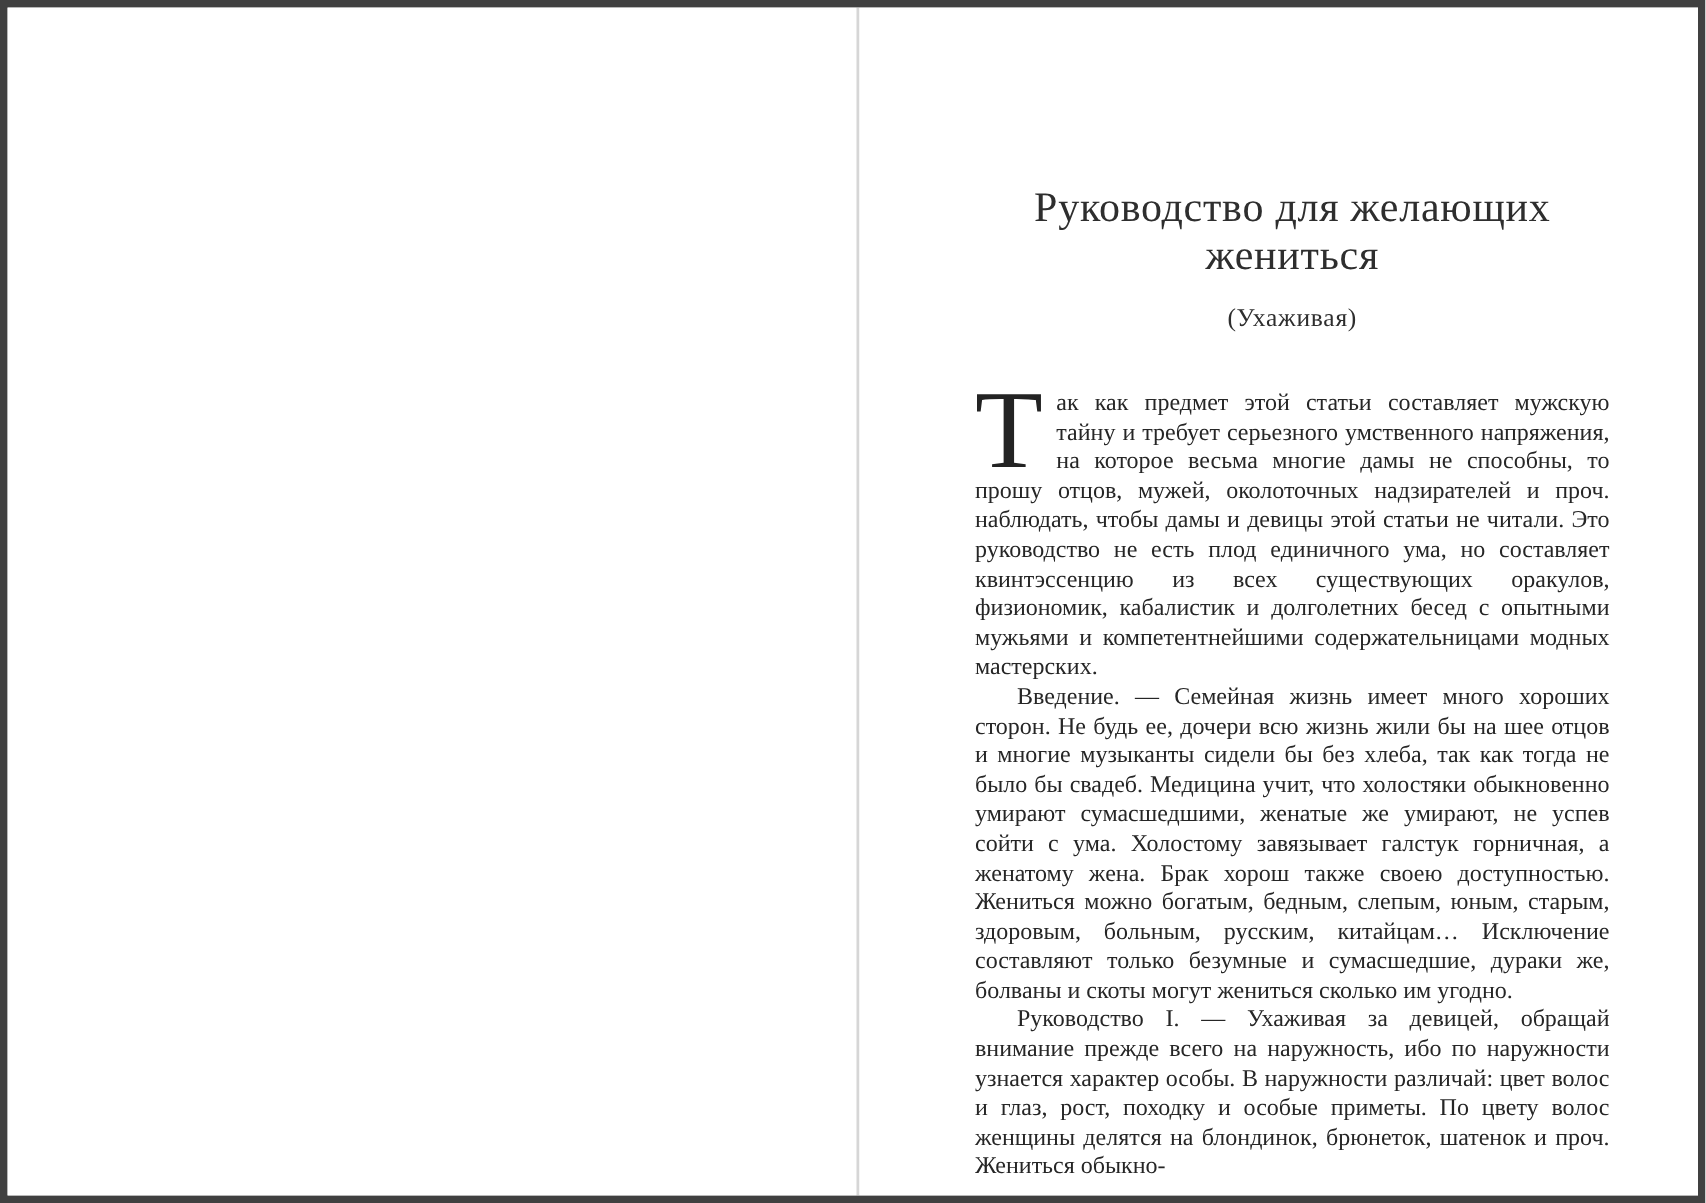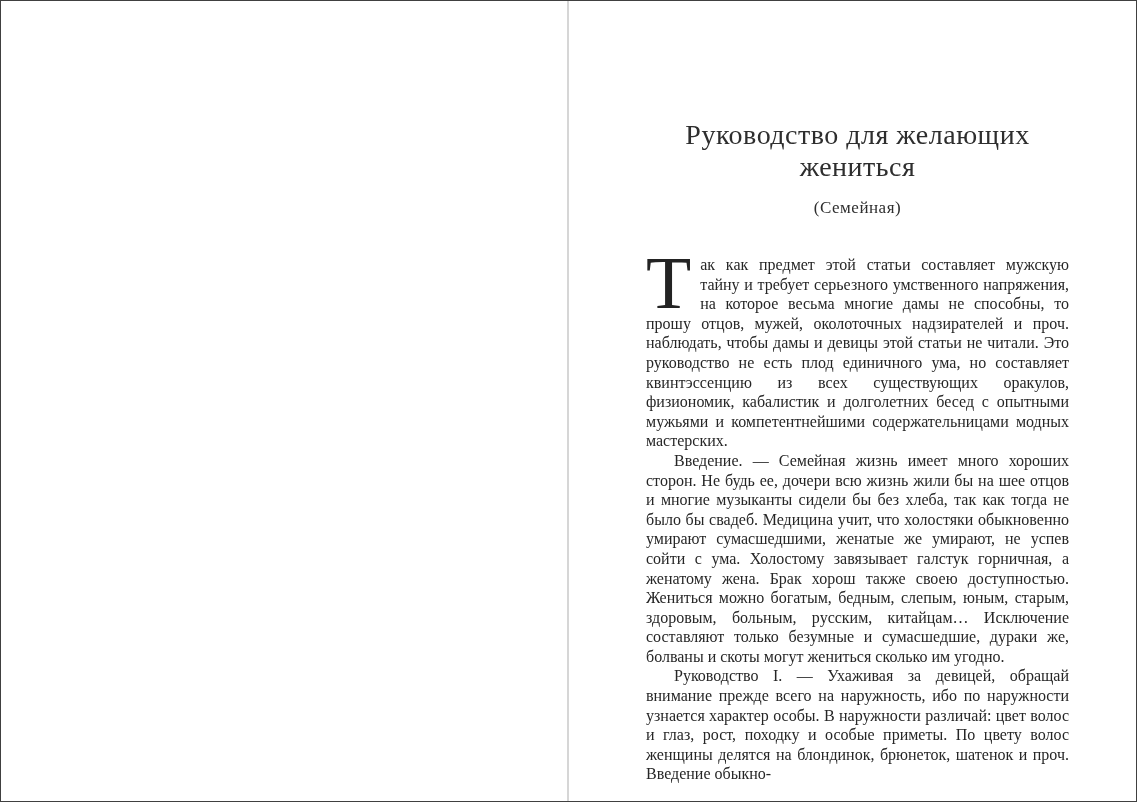--- a/index.html
+++ b/index.html
@@ -4,21 +4,21 @@
 <style>
   * { box-sizing: border-box; margin: 0; padding: 0; }
   html, body { background: #ffffff; }
   body { font-family: "Liberation Serif", serif; }
 
   .canvas {
     position: relative;
     width: 1137px;
     height: 802px;
     background: #ffffff;
-    border: 1px solid #404040;
+    border: 5px solid #404040;
     display: flex;
     overflow: hidden;
   }
 
   .page-left {
     width: 566px;
     height: 100%;
     background: #ffffff;
     flex: 0 0 566px;
   }
@@ -90,26 +90,26 @@
 <div class="canvas">
 
   <div class="page-left"></div>
 
   <div class="divider"></div>
 
   <div class="page-right">
 
     <h1 class="chapter-title">Руководство для желающих жениться</h1>
 
-    <div class="chapter-subtitle">(Семейная)</div>
+    <div class="chapter-subtitle">(Ухаживая)</div>
 
     <div class="body-text">
 
       <p class="para"><span class="dropcap">Т</span><span>ак как предмет этой статьи составляет мужскую тайну и требует серьезного умственного напряжения, на которое весьма многие дамы не способны, то прошу отцов, мужей, околоточных надзирателей и проч. наблюдать, чтобы дамы и девицы этой статьи не читали. Это руководство не есть плод единичного ума, но составляет квинтэссенцию из всех существующих оракулов, физиономик, кабалистик и долголетних бесед с опытными мужьями и компетентнейшими содержательницами модных мастерских.</span></p>
 
       <p class="para indent"><span class="lead">Введение.</span><span> — Семейная жизнь имеет много хороших сторон. Не будь ее, дочери всю жизнь жили бы на шее отцов и многие музыканты сидели бы без хлеба, так как тогда не было бы свадеб. Медицина учит, что холостяки обыкновенно умирают сумасшедшими, женатые же умирают, не успев сойти с ума. Холостому завязывает галстук горничная, а женатому жена. Брак хорош также своею доступностью. Жениться можно богатым, бедным, слепым, юным, старым, здоровым, больным, русским, китайцам… Исключение составляют только безумные и сумасшедшие, дураки же, болваны и скоты могут жениться сколько им угодно.</span></p>
 
-      <p class="para indent"><span class="lead">Руководство I.</span><span> — Ухаживая за девицей, обращай внимание прежде всего на наружность, ибо по наружности узнается характер особы. В наружности различай: цвет волос и глаз, рост, походку и особые приметы. По цвету волос женщины делятся на блондинок, брюнеток, шатенок и проч. </span><span class="lead">Введение</span><span> обыкно-</span></p>
+      <p class="para indent"><span class="lead">Руководство I.</span><span> — Ухаживая за девицей, обращай внимание прежде всего на наружность, ибо по наружности узнается характер особы. В наружности различай: цвет волос и глаз, рост, походку и особые приметы. По цвету волос женщины делятся на блондинок, брюнеток, шатенок и проч. </span><span class="lead">Жениться</span><span> обыкно-</span></p>
 
     </div>
 
   </div>
 </div>
 
 </body></html>

